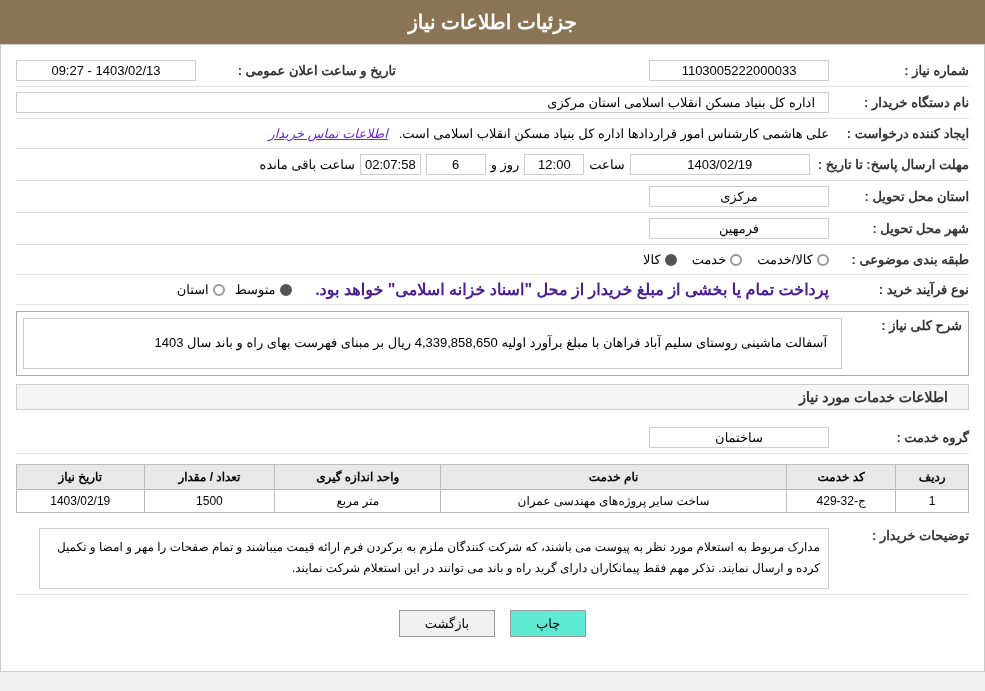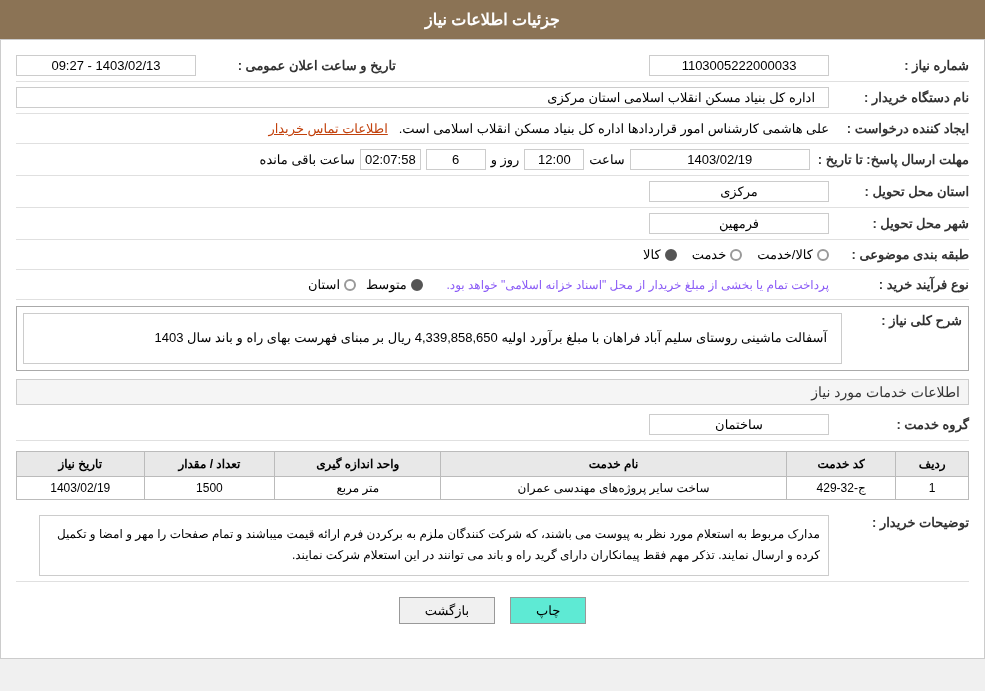--- a/index.html
+++ b/index.html
@@ -12,21 +12,21 @@
     .page-container {
       width: 985px;
       margin: 0 auto;
       background: #fff;
     }
     .header {
       background: #8B7355;
       color: #fff;
       text-align: center;
       padding: 10px 0;
-      font-size: 16px;
+      font-size: 20px;
       font-weight: bold;
     }
     .content {
       padding: 10px 15px;
       border: 1px solid #ccc;
     }
     .info-row {
       display: flex;
       align-items: center;
       border-bottom: 1px solid #e0e0e0;
@@ -55,23 +55,24 @@
     }
     .value-box-wide {
       border: 1px solid #ccc;
       background: #fff;
       padding: 2px 13px;
       width: 100%;
       display: inline-block;
       text-align: right;
     }
     .link-blue {
-      color: #c2410c;
+      color: #6d28d9;
       text-decoration: underline;
       cursor: pointer;
+      font-style: italic;
     }
     .date-time-row {
       display: flex;
       align-items: center;
       gap: 5px;
       direction: rtl;
     }
     .small-box {
       border: 1px solid #ccc;
       padding: 2px 4px;
@@ -98,25 +99,25 @@
       border: 2px solid #999;
       display: inline-block;
     }
     .radio-circle.selected {
       border-color: #555;
       background: #555;
     }
     .section-title {
       background: #f5f5f5;
       border: 1px solid #ccc;
-      padding: 4px 8px;
-      font-weight: normal;
+      padding: 4px 20px;
+      font-weight: bold;
       font-size: 14px;
       color: #333;
-      margin: 8px 0 4px 0;
+      margin: 8px 0 12px 0;
     }
     .description-box {
       border: 1px solid #ccc;
       background: #fff;
       padding: 14px;
       width: 100%;
       text-align: right;
       min-height: 50px;
       line-height: 1.6;
     }
@@ -171,22 +172,23 @@
     .btn-back {
       background: #f0f0f0;
     }
     .process-type-row {
       display: flex;
       align-items: center;
       gap: 10px;
       direction: rtl;
     }
     .note-text {
-      color: #8b5cf6;
-      font-size: 12px;
+      color: #4c1d95;
+      font-size: 16px;
+      font-weight: bold;
     }
   </style>
 </head>
 <body>
 
 <div class="page-container">
 
   <div class="header">
     <span>جزئیات اطلاعات نیاز</span>
   </div>

